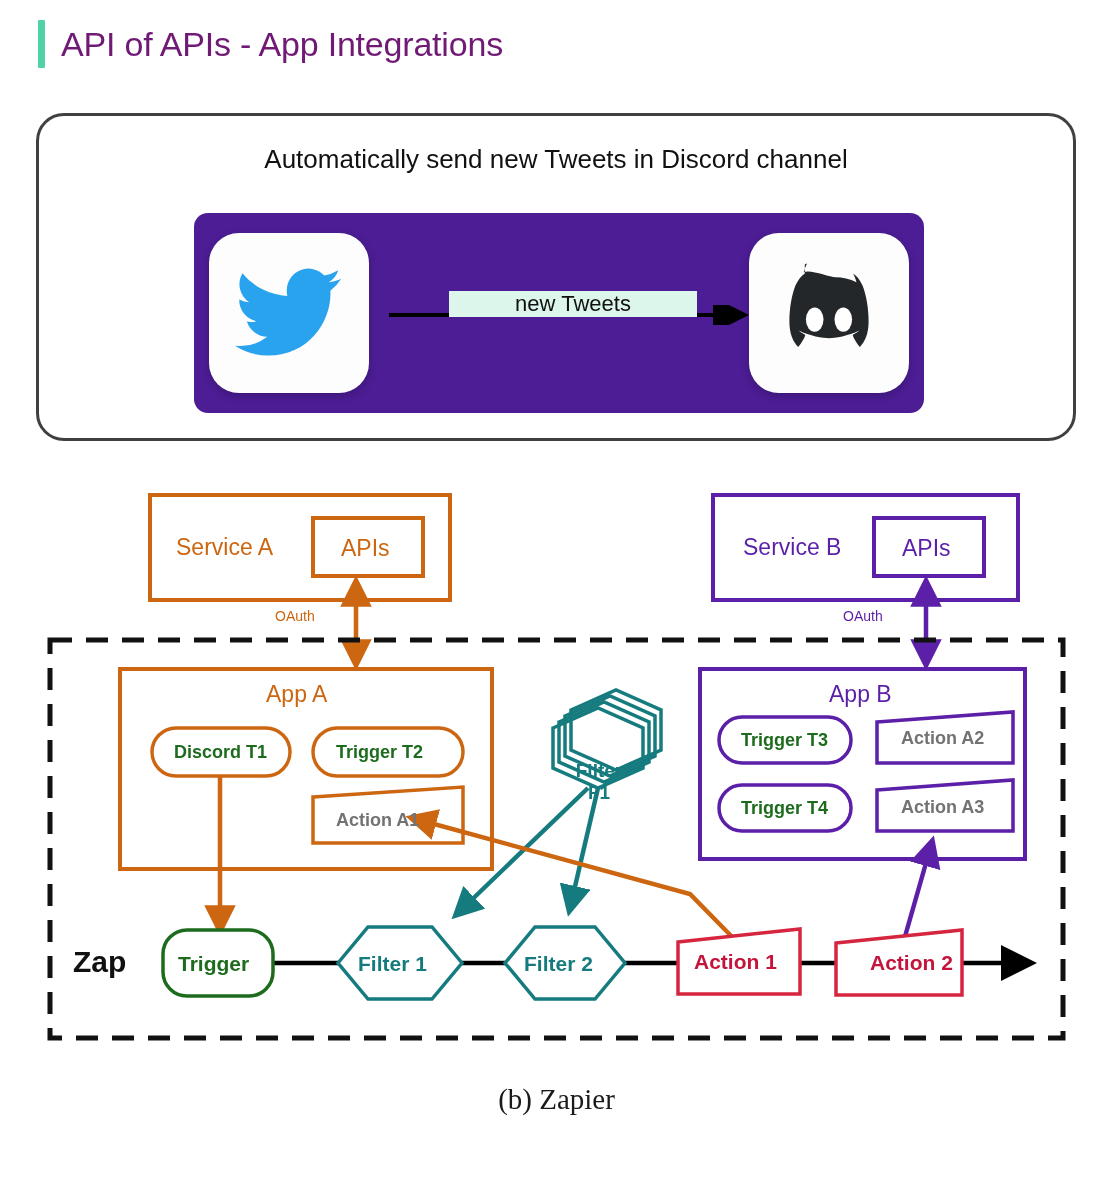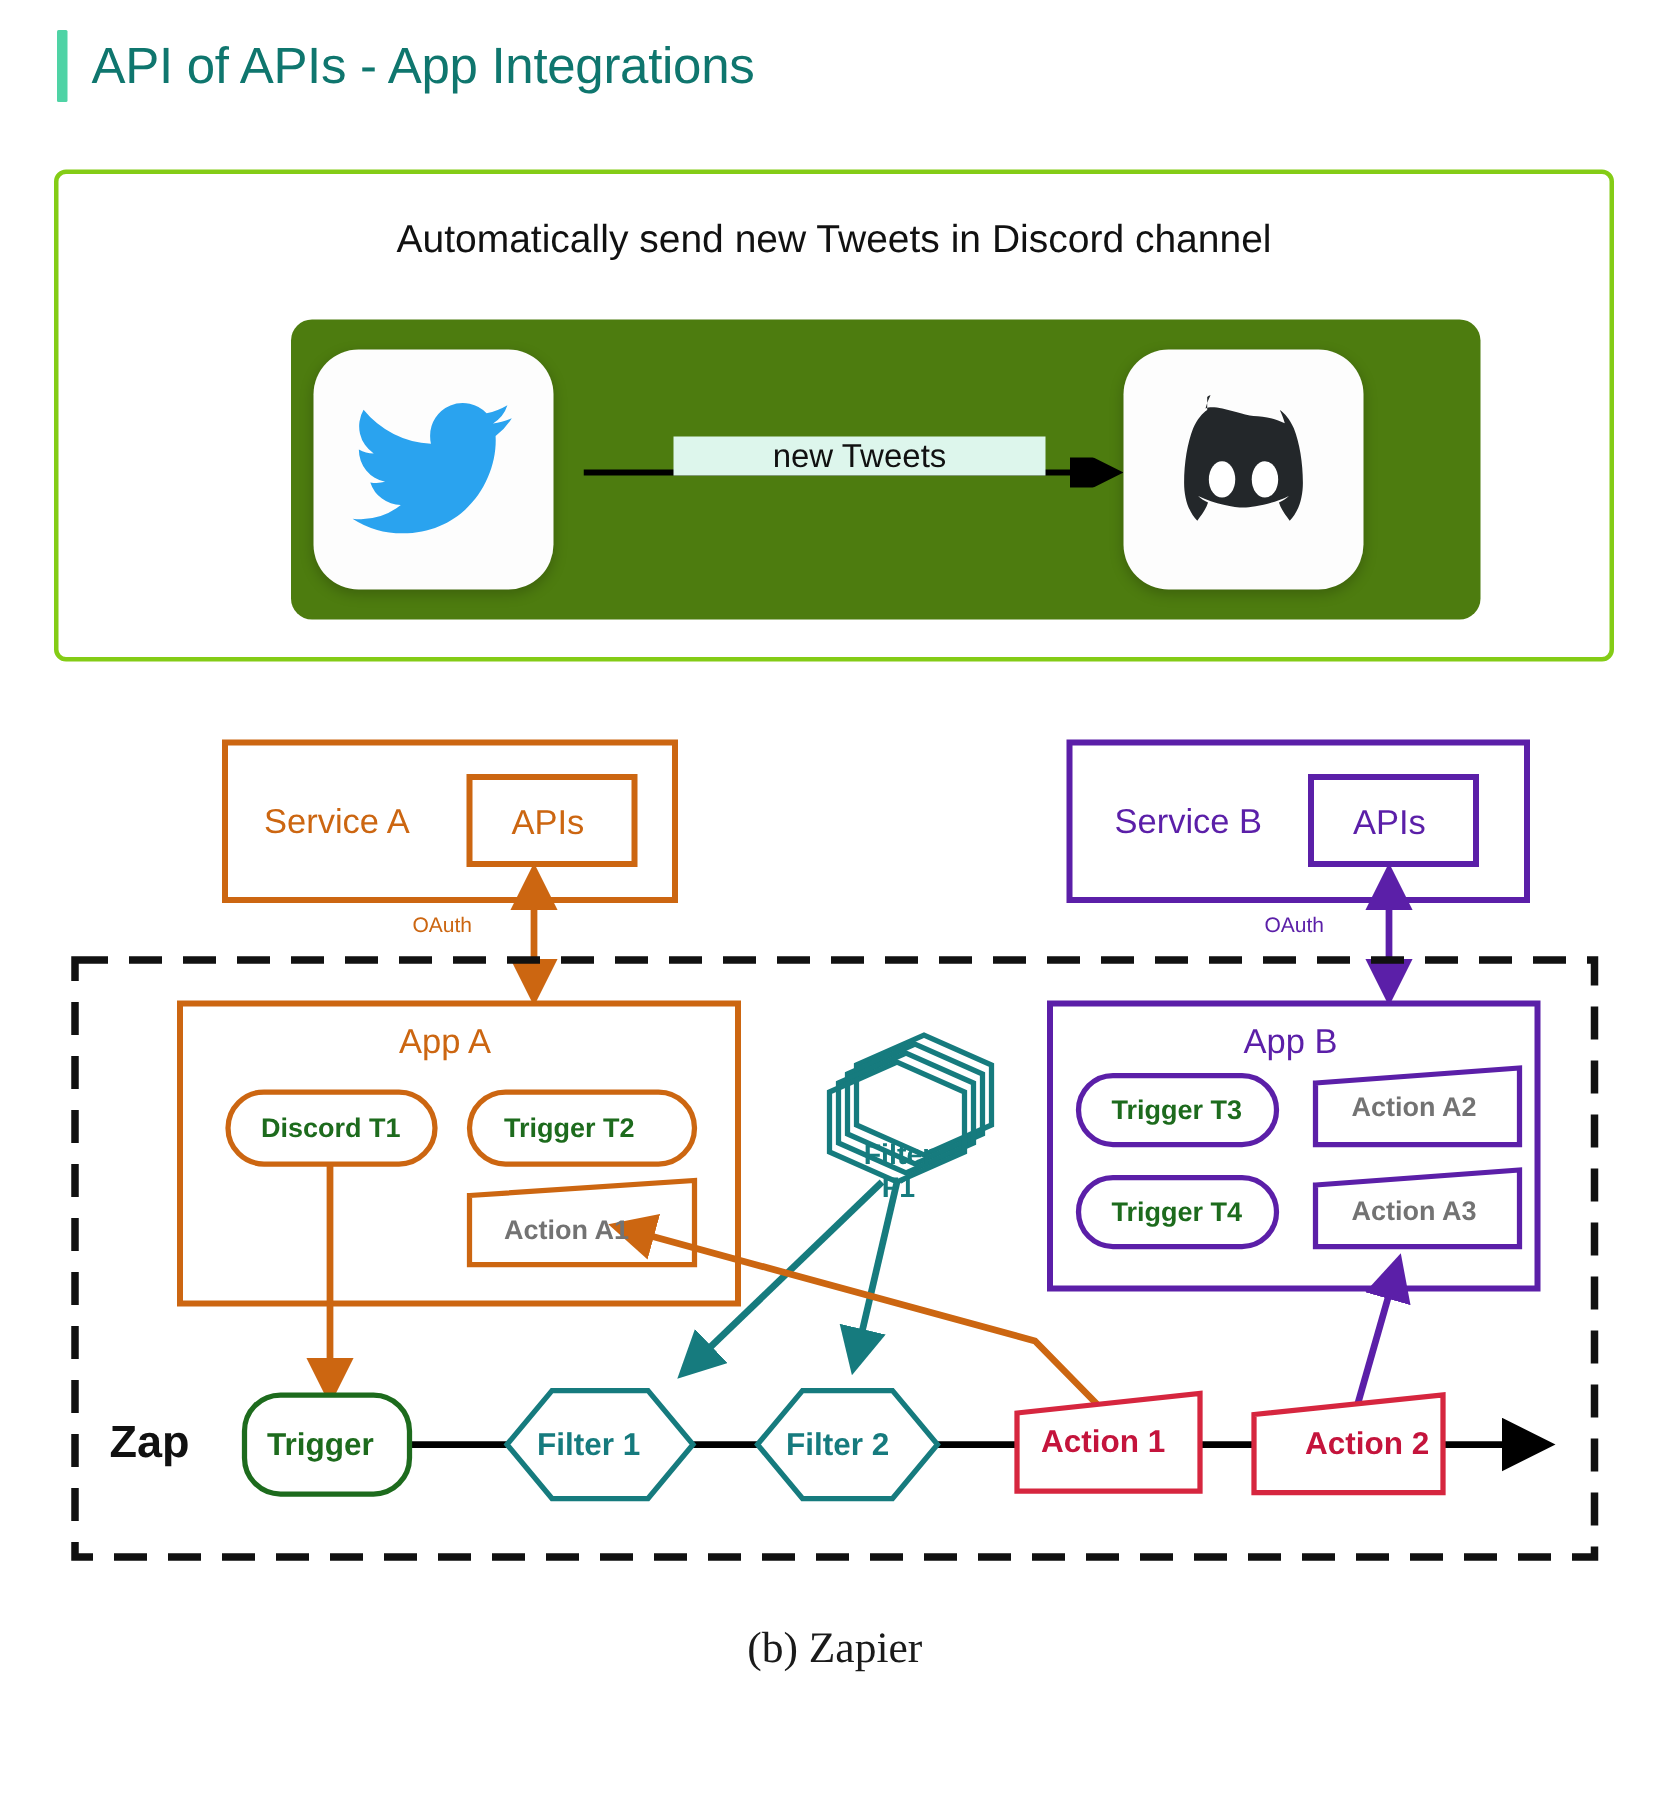--- a/index.html
+++ b/index.html
@@ -19,47 +19,47 @@
     left: 38px; top: 20px;
     display: flex; align-items: center; gap: 16px;
   }
   #title-accent {
     width: 7px; height: 48px;
     background: #4fd3a5;
     border-radius: 1px;
   }
   #title-text {
     font-size: 34px;
-    color: #0f766e;
+    color: #701a75;
     letter-spacing: -0.2px;
     white-space: nowrap;
   }
 
   
   #example-card {
     position: absolute;
     left: 36px; top: 113px;
     width: 1040px; height: 328px;
-    border: 3px solid #84cc16;
-    border-radius: 8px;
+    border: 3px solid #404040;
+    border-radius: 28px;
     background: #ffffff;
     box-sizing: border-box;
   }
   #example-caption {
     position: absolute;
     left: 0; right: 0; top: 28px;
     text-align: center;
     font-size: 26px;
     color: #111111;
   }
   #example-stage {
     position: absolute;
     left: 155px; top: 97px;
-    width: 793px; height: 200px;
-    background: #4d7c0f;
+    width: 730px; height: 200px;
+    background: #4c1d95;
     border-radius: 14px;
   }
   .app-tile {
     position: absolute;
     top: 20px;
     width: 160px; height: 160px;
     background: #fdfdfd;
     border-radius: 30px;
     box-shadow: 0 3px 9px rgba(0,0,0,0.22);
     display: flex; align-items: center; justify-content: center;

